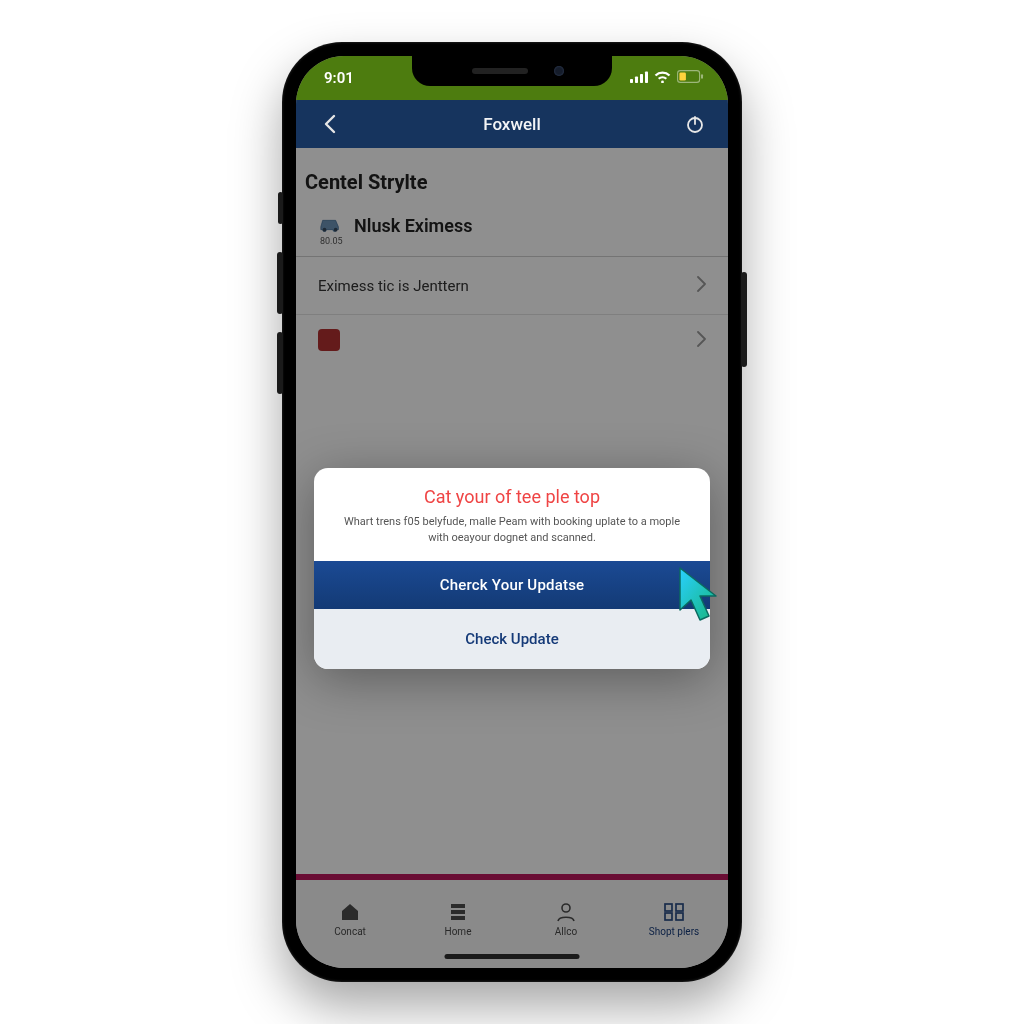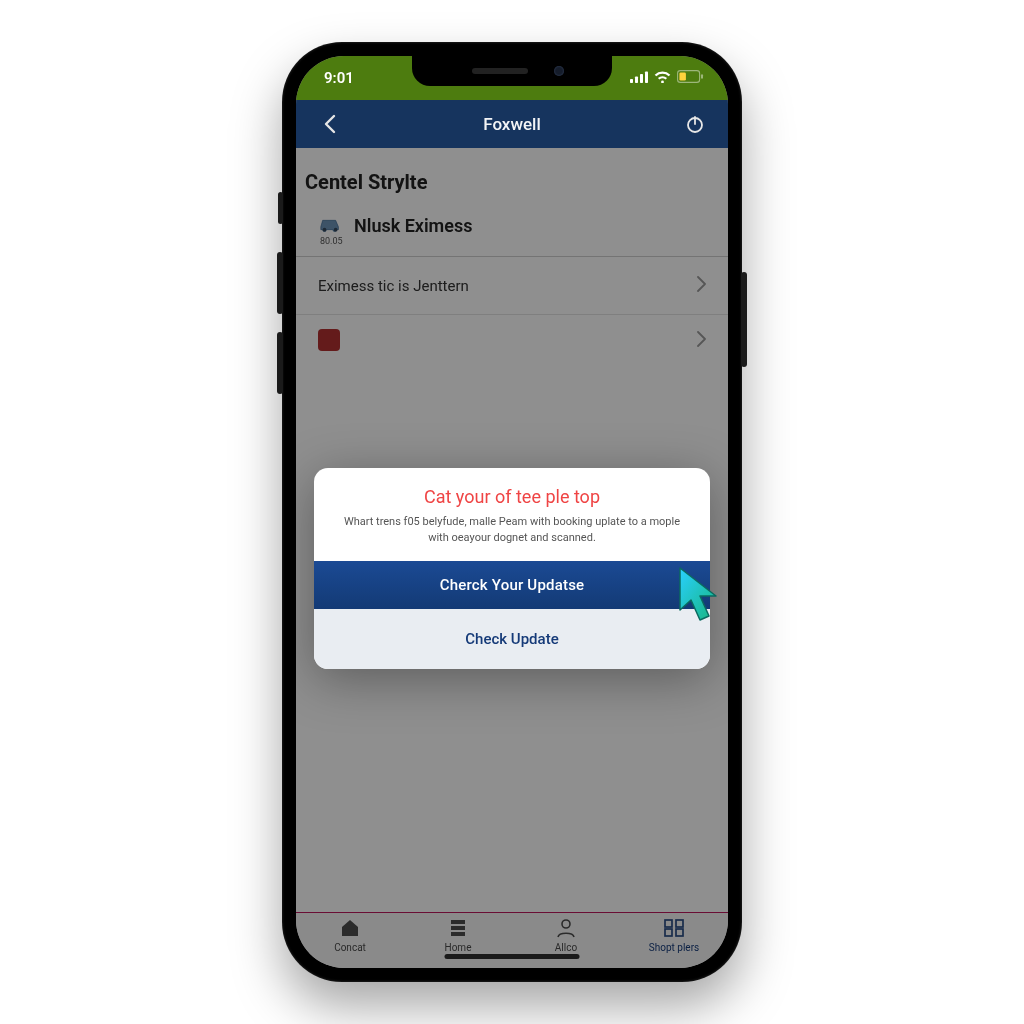--- a/index.html
+++ b/index.html
@@ -188,23 +188,23 @@
     top: 418px;
     left: 380px;
     z-index: 40;
     pointer-events:none;
   }
 
   
   .tab-bar {
     position:absolute;
     bottom:0; left:0; right:0;
-    height: 56px;
+    height: 94px;
     background:#f7f7f7;
-    border-top:1px solid #be185d;
+    border-top:6px solid #be185d;
     display:flex;
     filter: brightness(0.56);
     z-index:5;
   }
   .tab {
     flex:1;
     display:flex; flex-direction:column; align-items:center; justify-content:center;
     gap:4px;
     font-size:10px;
     color:#4a4a4a;

